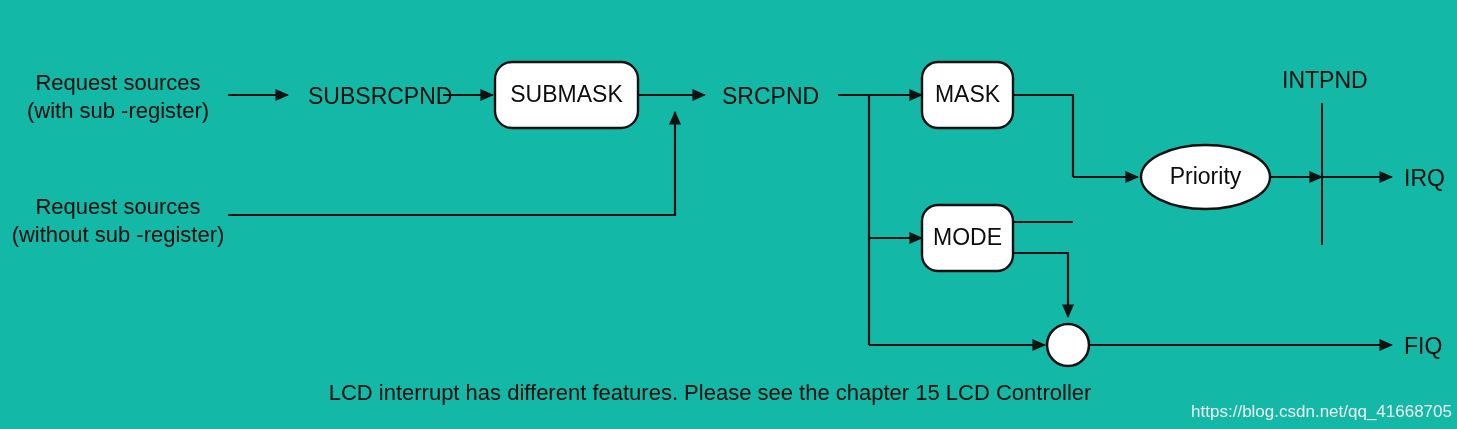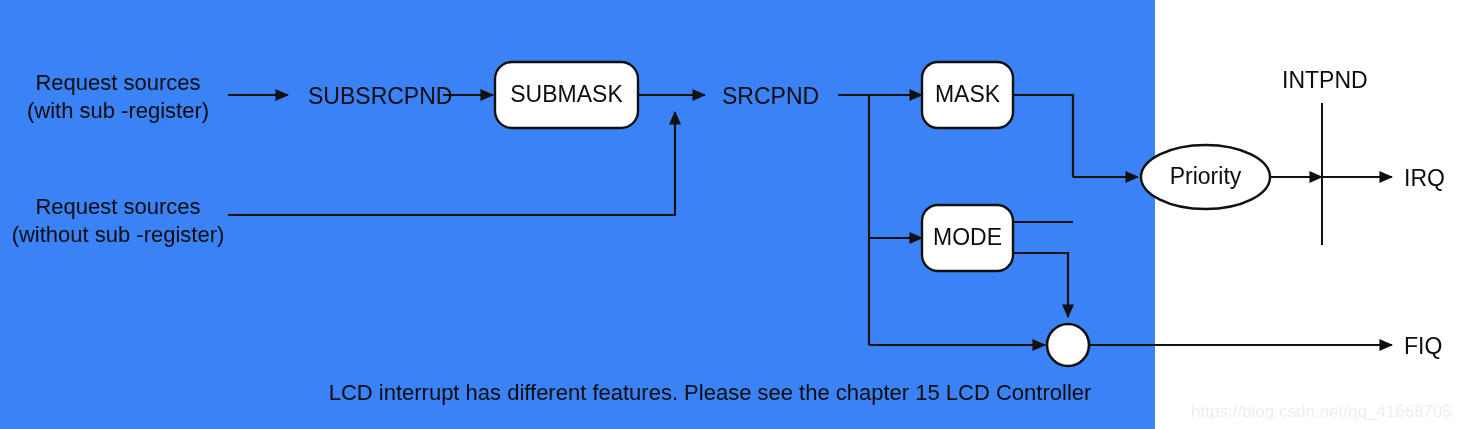--- a/index.html
+++ b/index.html
@@ -8,23 +8,23 @@
     background: #ffffff;
   }
   body {
     width: 1457px;
     height: 429px;
     overflow: hidden;
     font-family: "Liberation Sans", sans-serif;
   }
   #diagram-root {
     position: relative;
-    width: 1155px;
+    width: 1457px;
     height: 429px;
-    background: #3b82f6;
+    background: #14b8a6;
   }
   svg.diagram {
     display: block;
     width: 1457px;
     height: 429px;
   }
   .wire {
     stroke: #111111;
     stroke-width: 2.2;
     fill: none;

